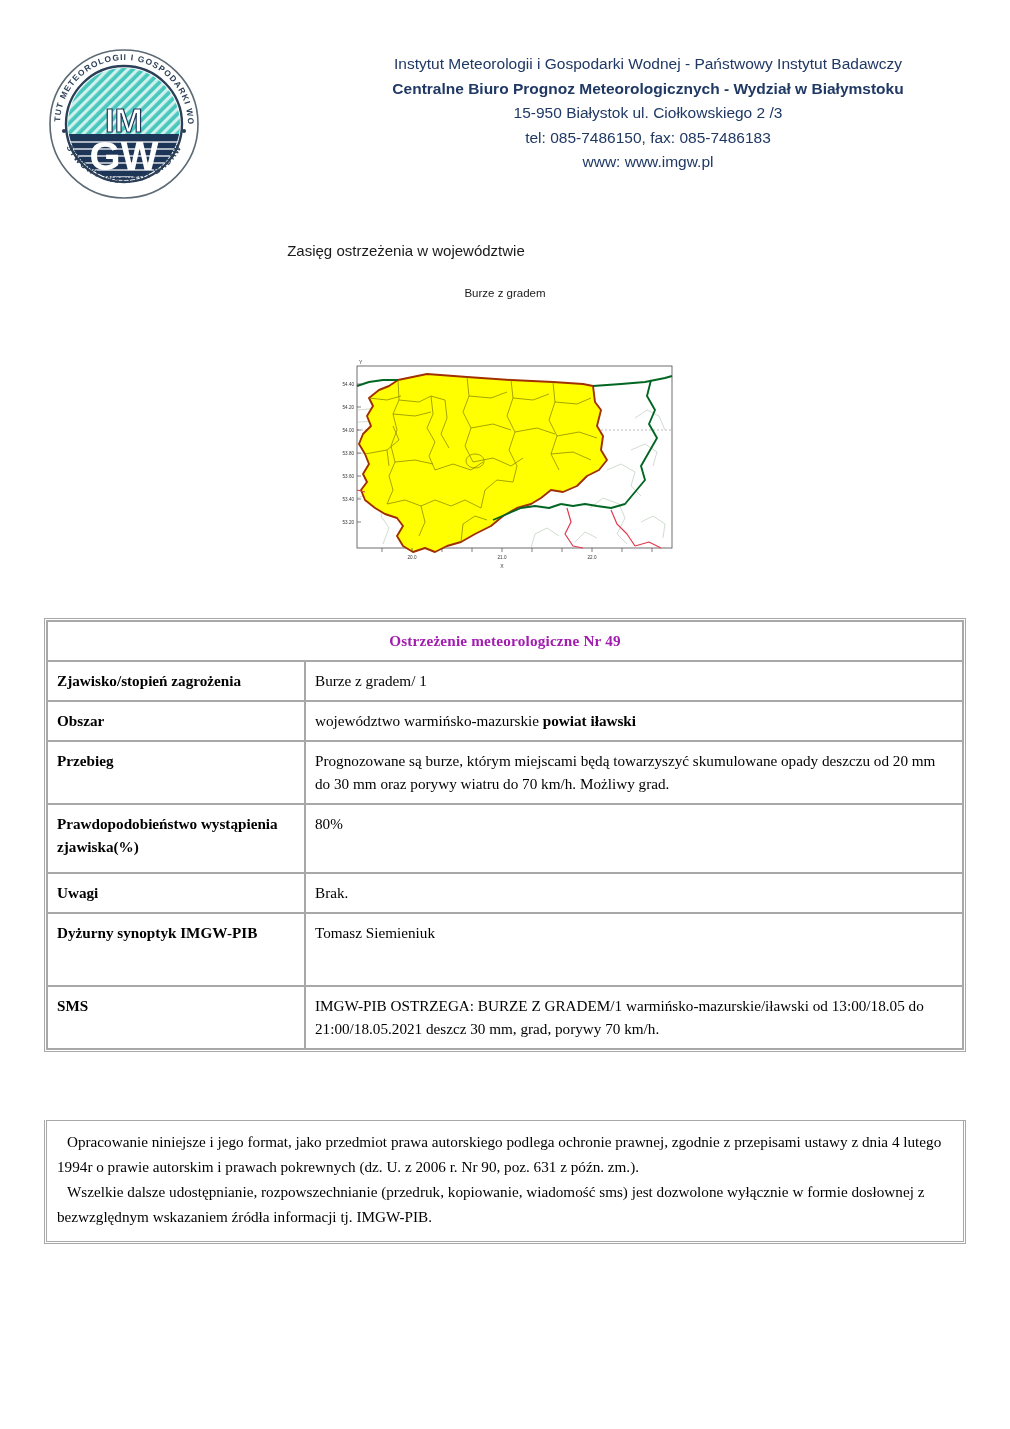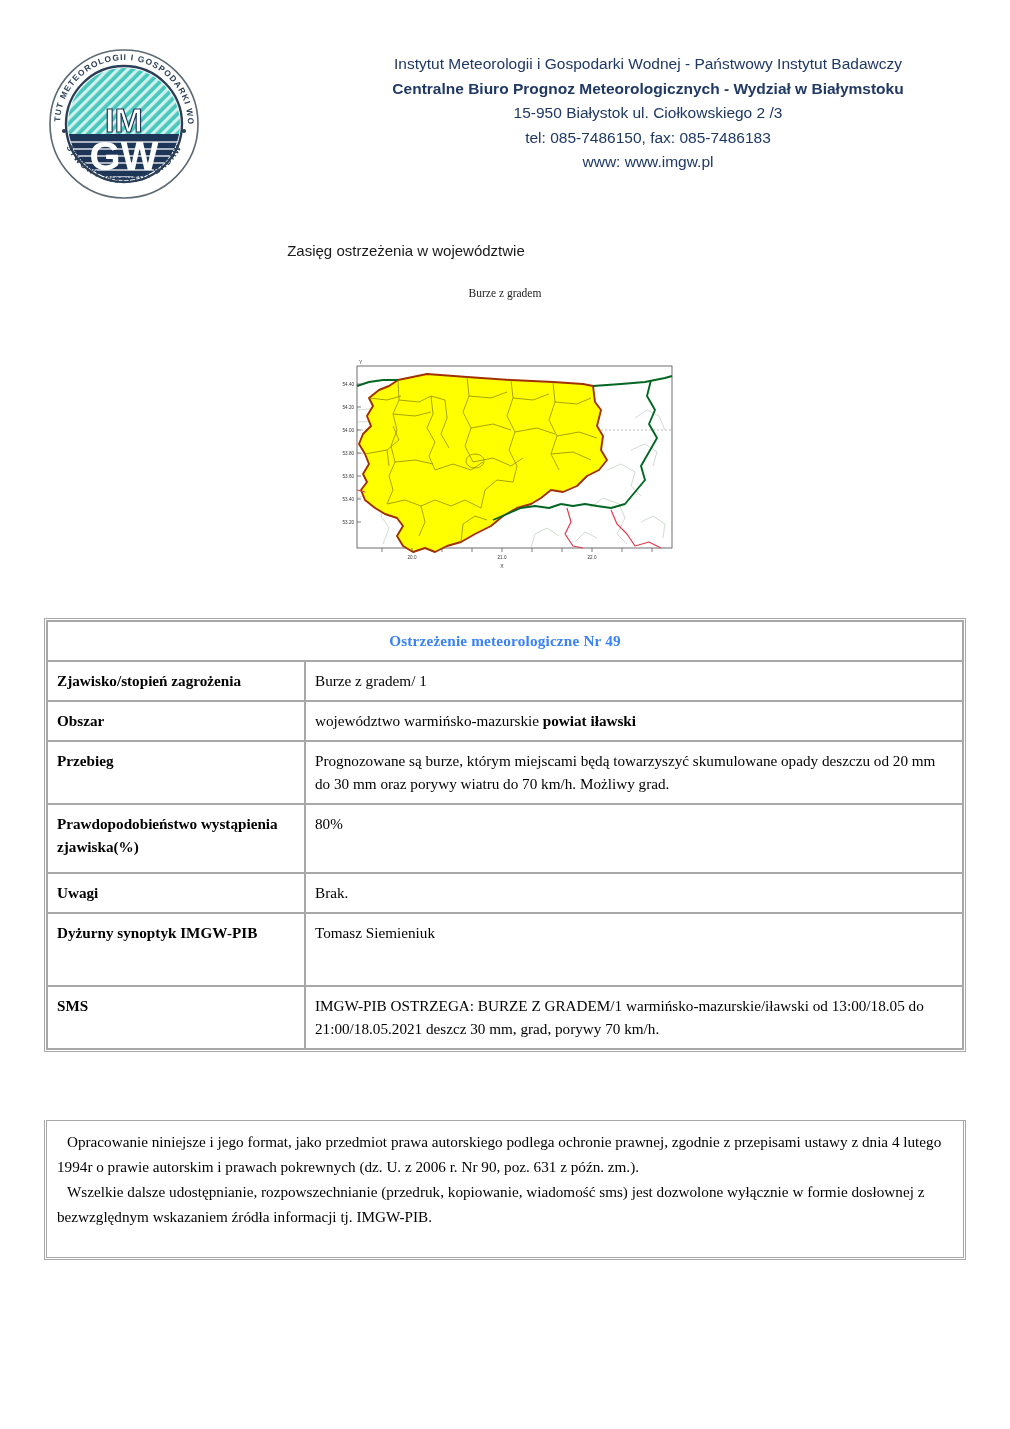--- a/index.html
+++ b/index.html
@@ -55,21 +55,21 @@
     text-align: center;
     font-family: "Liberation Sans", "DejaVu Sans", sans-serif;
     font-size: 15px;
     color: #1a1a1a;
   }
   .map-phenomenon {
     position: absolute;
     left: 0; top: 62px;
     width: 1010px;
     text-align: center;
-    font-family: Liberation Serif, serif;
+    font-family: Liberation Sans, sans-serif;
     font-size: 11.5px;
     color: #1a1a1a;
   }
   .map-canvas {
     position: absolute;
     left: 335px; top: 133px;
     width: 360px; height: 215px;
   }
   .map-canvas svg { display: block; }
 
@@ -88,21 +88,21 @@
   }
   table.warning td {
     border: 1px solid #a8a8a8;
     padding: 7px 9px 8px 9px;
     vertical-align: top;
     font-size: 15.2px;
     line-height: 23px;
   }
   td.title-cell {
     text-align: center;
-    color: #3b82f6;
+    color: #a21caf;
     font-weight: bold;
     font-size: 17px;
     padding: 12px 6px 13px 6px;
     letter-spacing: 0.2px;
   }
   td.label-cell {
     width: 238px;
     font-weight: bold;
     white-space: normal;
   }
@@ -111,21 +111,21 @@
   td.tall { height: 52px; }
   td.tall2 { height: 56px; }
 
   .footer-note {
     position: absolute;
     left: 44px; top: 1120px;
     width: 922px;
     border: 3px double #a8a8a8;
     border-top: 1px solid #a8a8a8;
     box-sizing: border-box;
-    padding: 8px 10px 28px 10px;
+    padding: 8px 10px 12px 10px;
     font-size: 15.2px;
     line-height: 25px;
   }
   .footer-note p { margin: 0; text-indent: 10px; }
 
   .axis-text {
     font-family: "Liberation Sans", "DejaVu Sans", sans-serif;
     font-size: 4.6px;
     fill: #333;
   }

